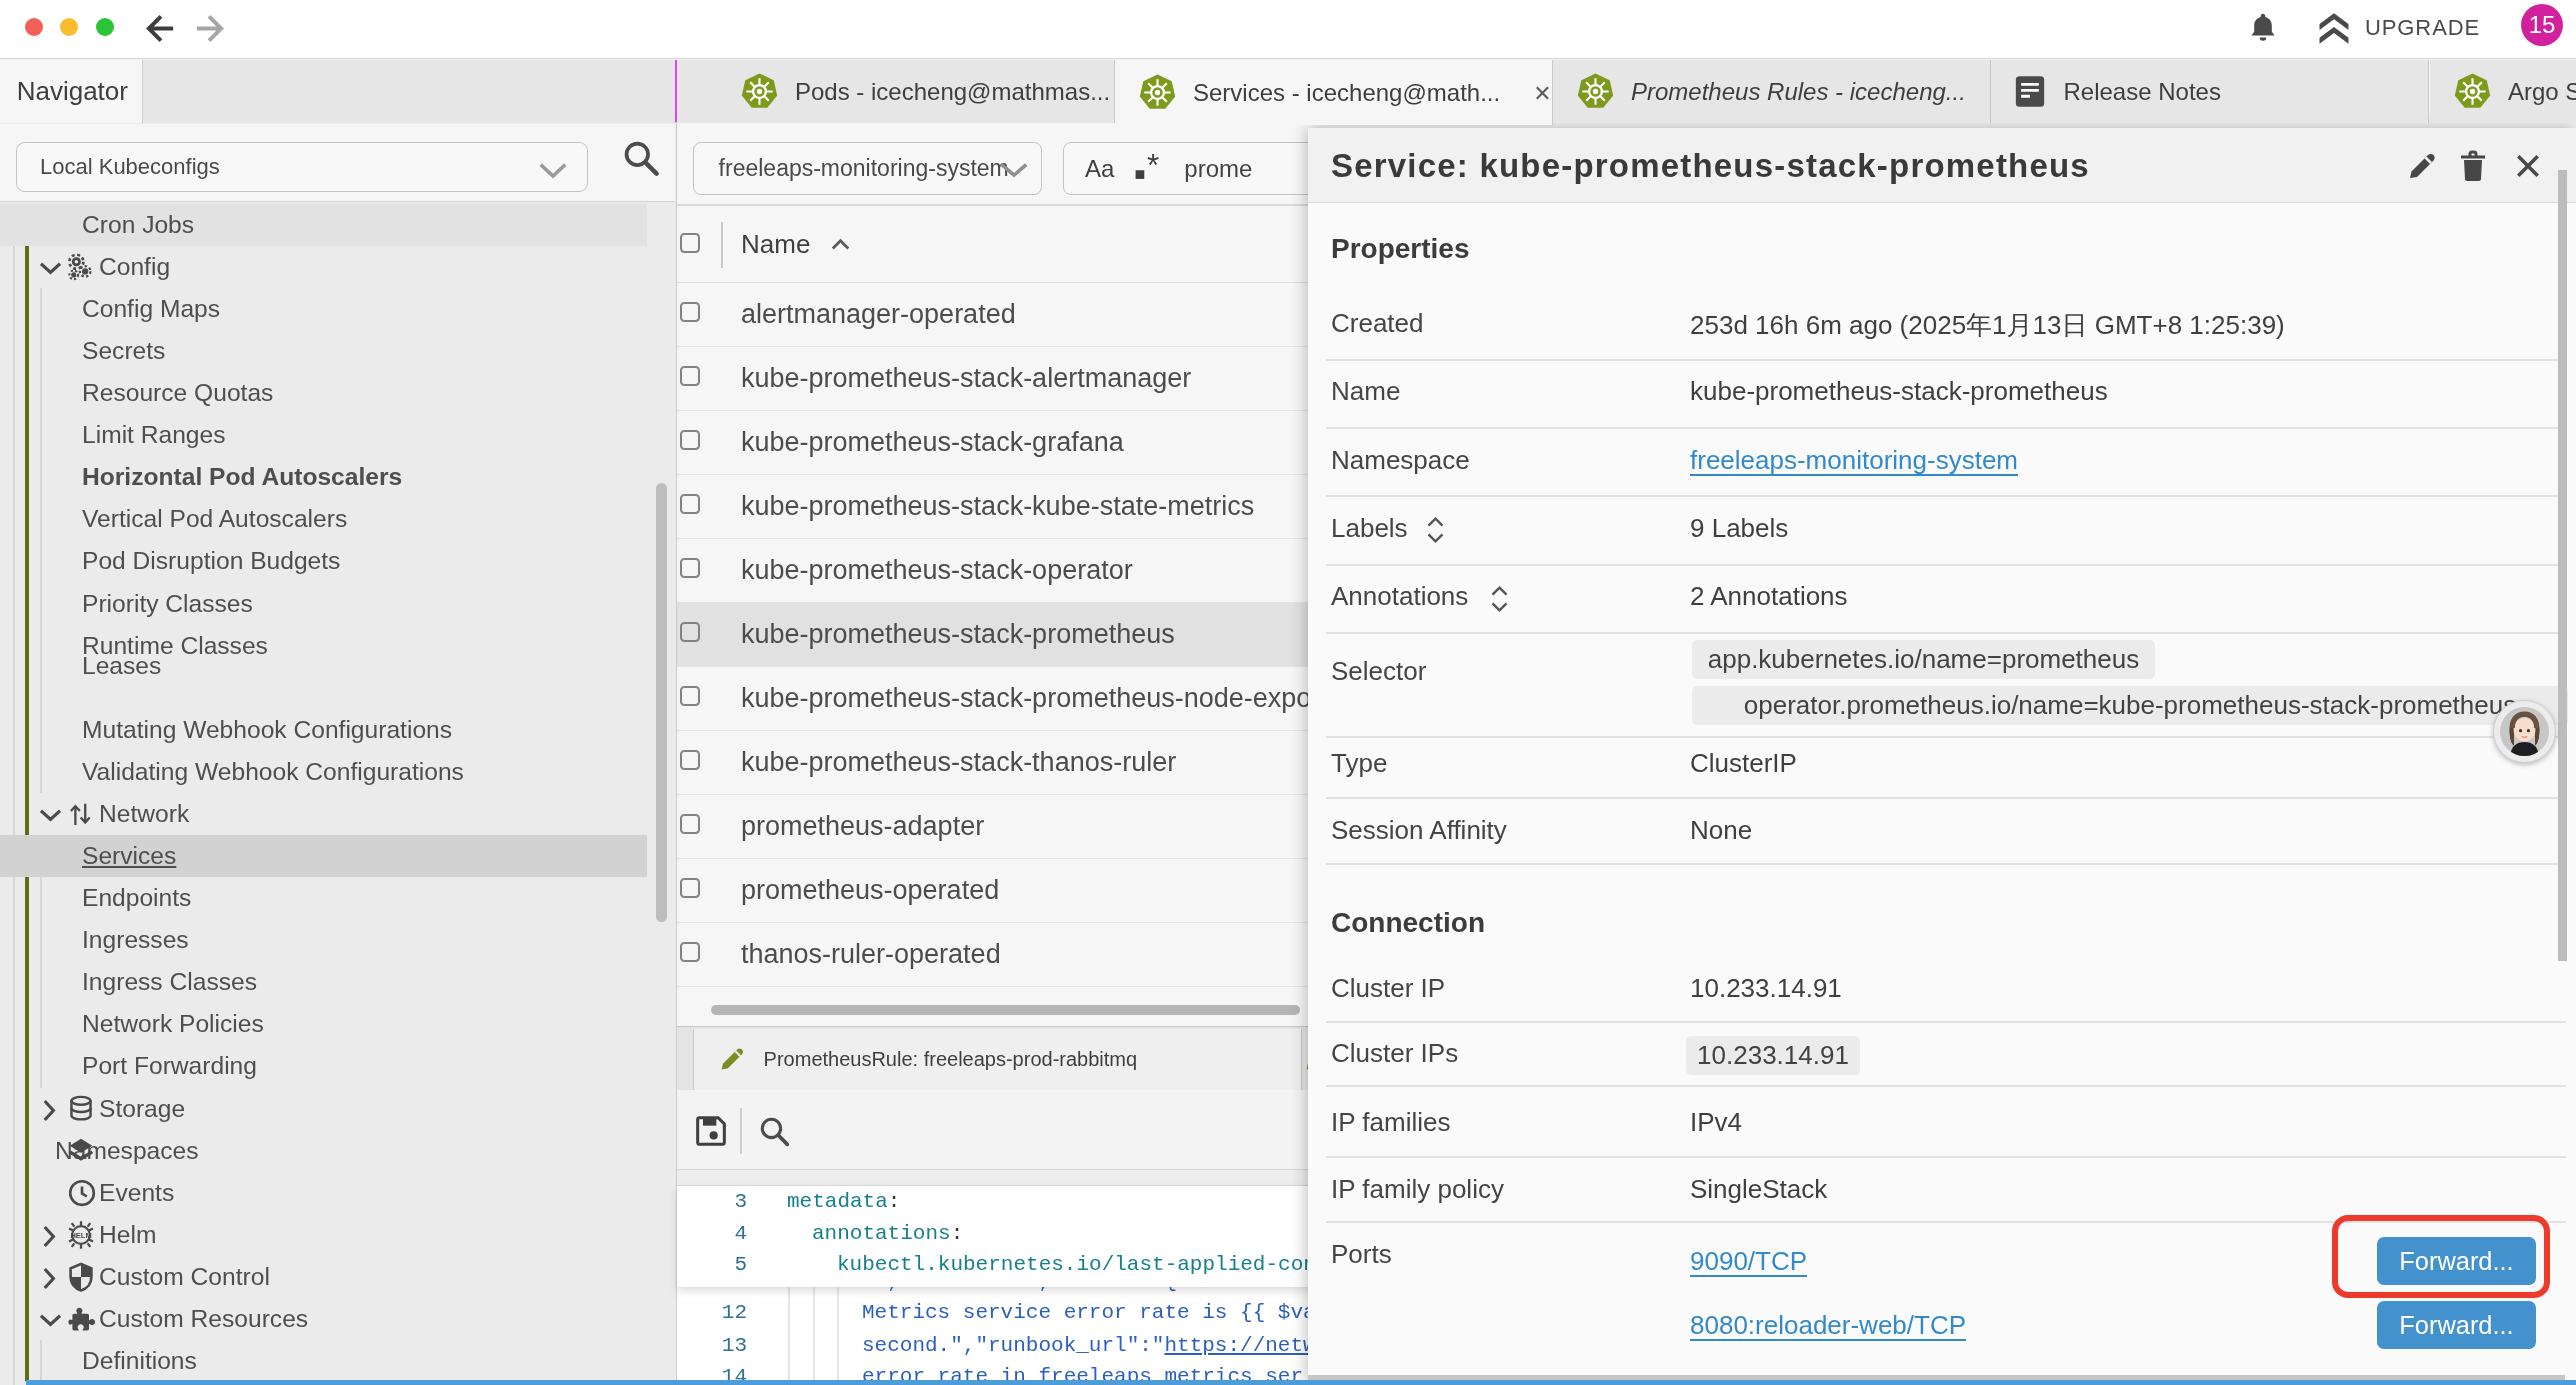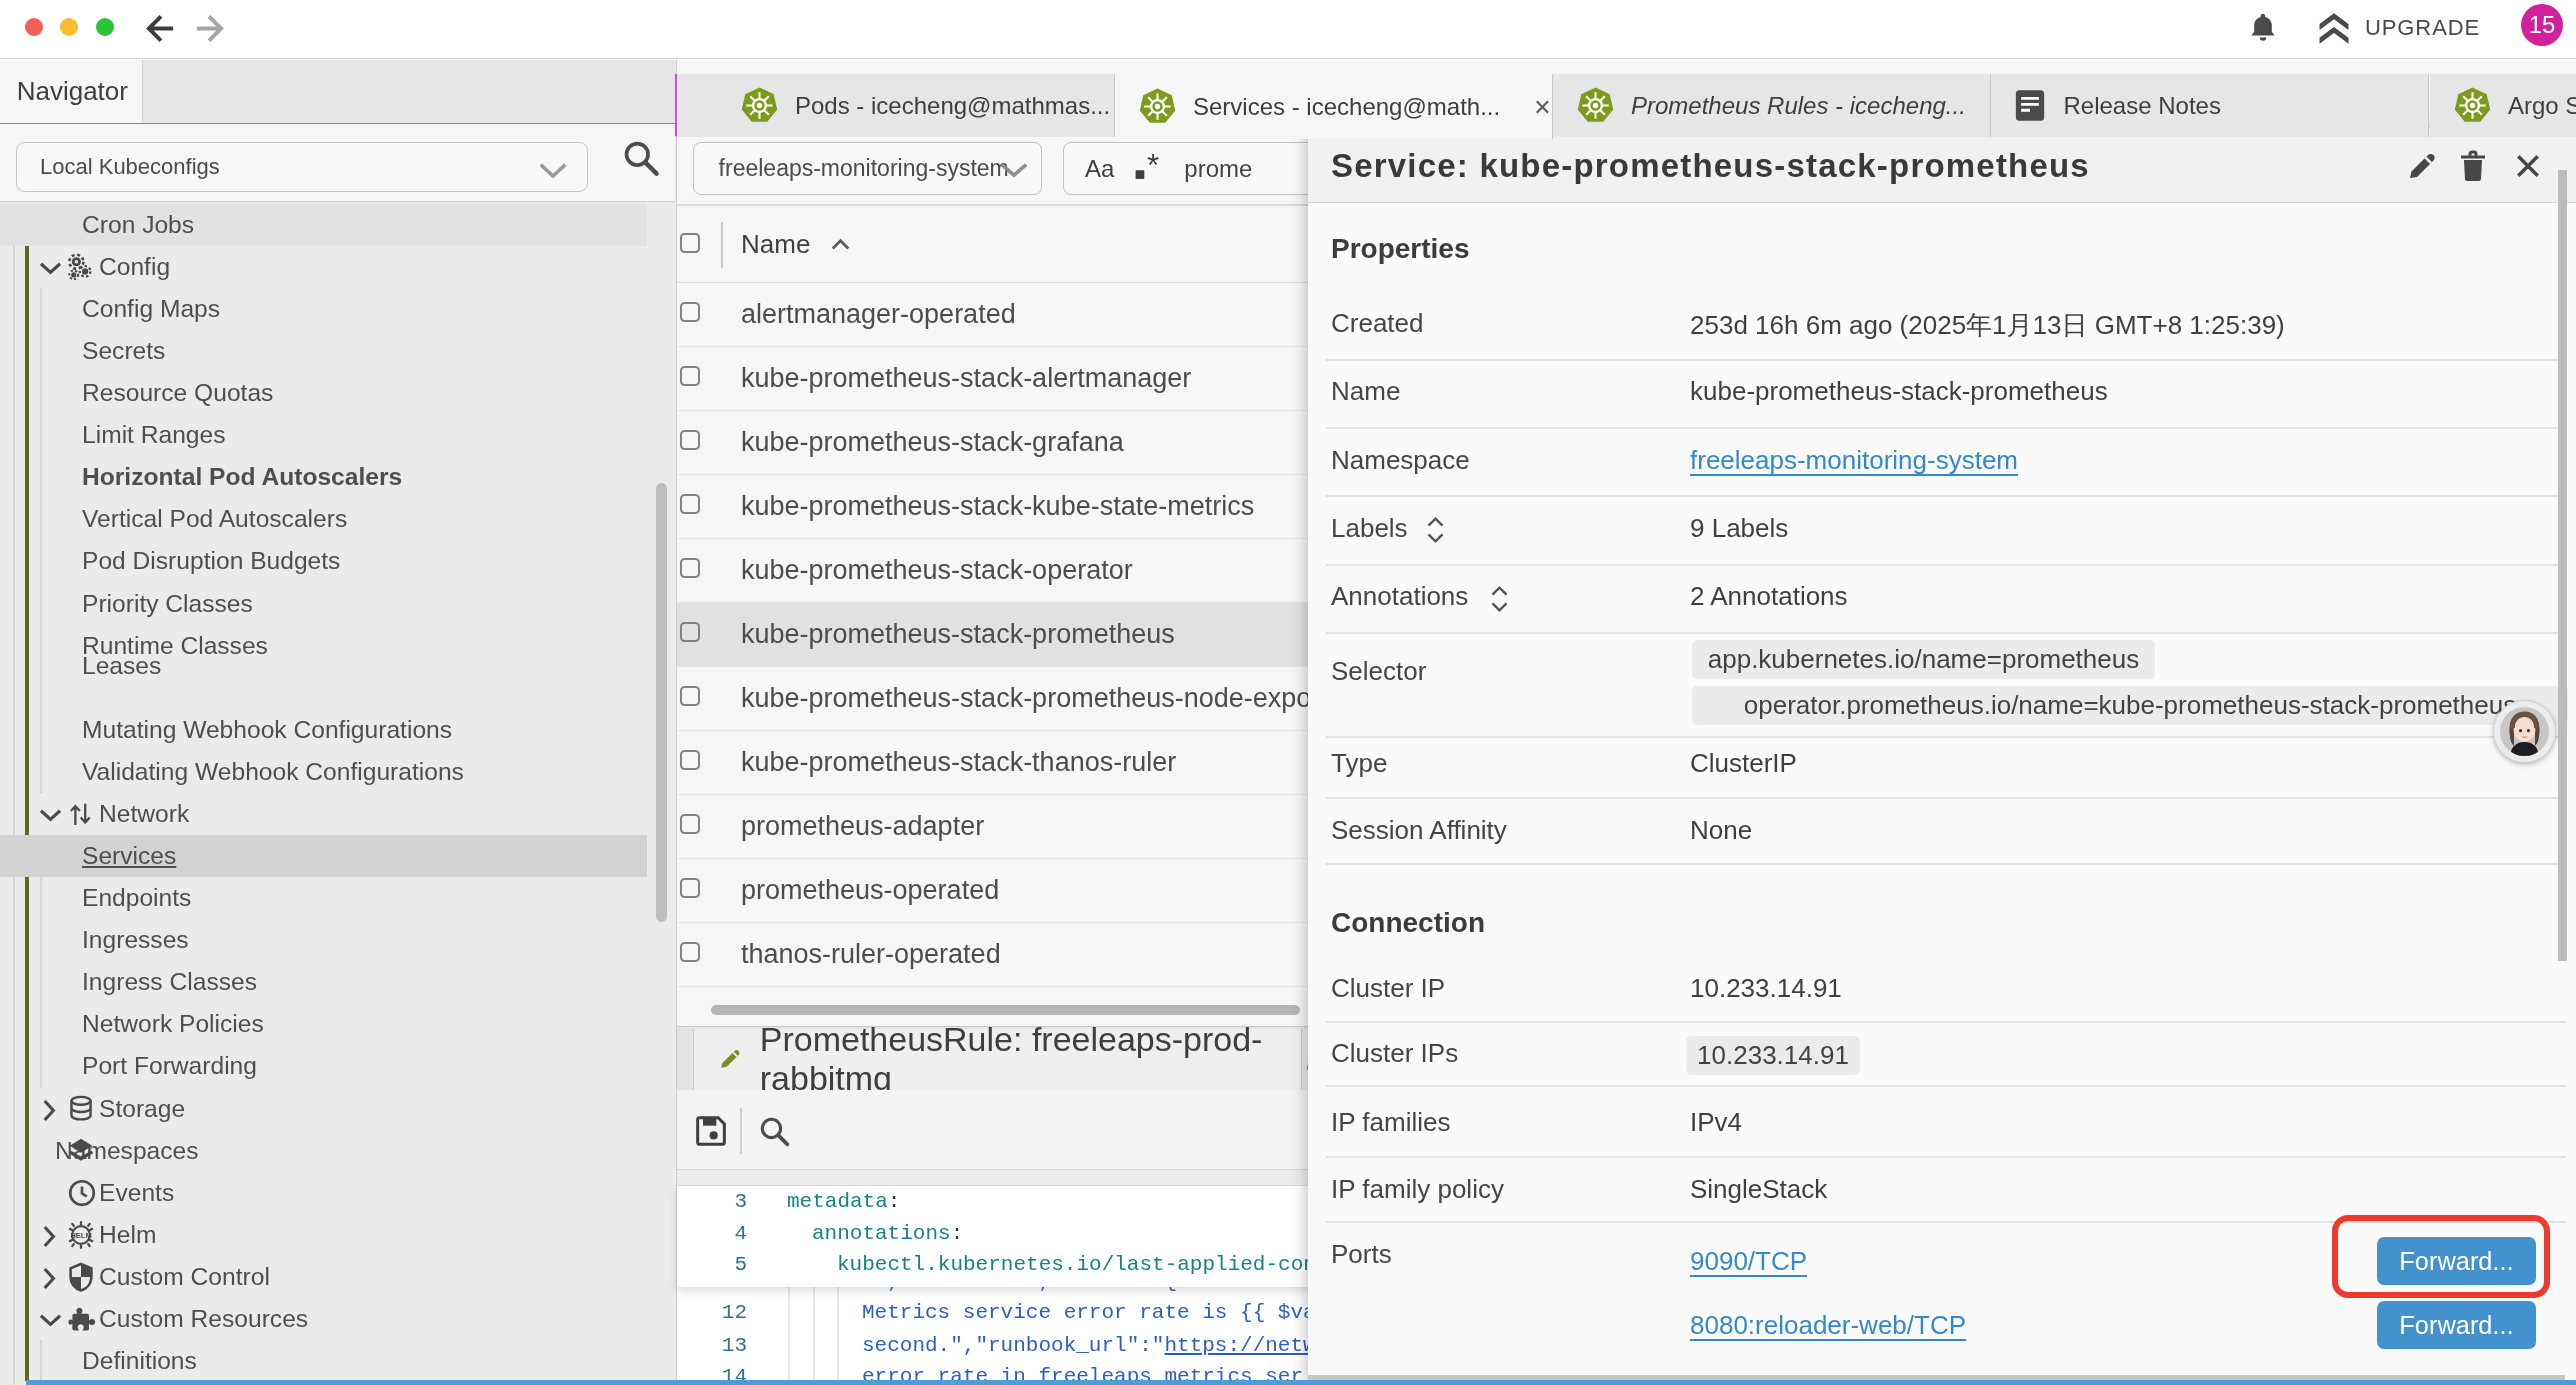--- a/index.html
+++ b/index.html
@@ -6,21 +6,21 @@
   html,body { width:2576px; height:1385px; overflow:hidden; background:#f6f6f6; }
   body { font-family:"Liberation Sans", sans-serif; color:#454545; }
   #app { position:relative; width:2576px; height:1385px; }
   .abs { position:absolute; }
 
   
   #titlebar { left:0; top:0; width:2576px; height:59px; background:#ffffff; border-bottom:1.8px solid #d4d4d4; }
   .tl { position:absolute; top:17.5px; width:18.4px; height:18.4px; border-radius:50%; }
 
   
-  #tabstrip { z-index:5; left:0; top:60px; width:2392px; height:63px; background:#d946ef; border-bottom:1.8px solid #c6c6c6;margin-top:14px; }
+  #tabstrip { z-index:5; left:0; top:60px; width:2392px; height:63px; background:#d946ef; border-bottom:1.8px solid #c6c6c6; }
   .tab { position:absolute; top:0; height:63px; background:#e6e6e6; border-right:1.8px solid #c8c8c8; display:flex; align-items:center; font-size:24px; color:#3e3e3e; white-space:nowrap; overflow:hidden; }
   .tab.active { background:#f6f6f6; height:65px; }
   .tab .k8s { margin:0 16px 0 0; flex:0 0 auto; }
 
   
   #sidebar { left:0; top:60px; width:677px; height:1325px; background:#ebebeb; border-right:1.8px solid #cccccc; }
   #nav-head { z-index:6; left:0; top:60px; width:675px; height:63px; background:#e6e6e6; }
   #nav-tab { left:0; top:0px; width:143px; height:63px; background:#f6f6f6; border-right:1.8px solid #d0d0d0; display:flex; align-items:center; }
   #nav-tab span { font-size:26px; color:#3e3e3e; margin-left:16.7px; }
   #side-sub { z-index:6; left:0; top:124px; width:675px; height:78px; background:#f6f6f6; border-bottom:1.8px solid #d2d2d2; }
@@ -35,21 +35,21 @@
   #main { left:677px; top:124px; width:1899px; height:902px; background:#f6f6f6; }
   .selbox { position:absolute; height:53px; border:1.8px solid #c3c3c3; border-radius:8px; background:#f8f8f8; display:flex; align-items:center; font-size:24px; color:#4a4a4a; }
   #tablehead { position:absolute; left:0; top:82px; width:1899px; height:77px; border-bottom:1.8px solid #dcdcdc; }
   .row { position:absolute; left:0; width:1899px; height:64px; border-bottom:1.8px solid #e4e4e4; display:flex; align-items:center; font-size:27px; color:#4c4c4c; }
   .row.sel { background:#e1e1e1; }
   .cb { position:absolute; left:2.6px; width:20px; height:20px; border:2.2px solid #828282; border-radius:4.4px; }
   .rowtxt { margin-left:64px; }
 
   
   #dock { left:677px; top:1026px; width:1899px; height:359px; background:#e4e4e4; border-top:1.8px solid #c9c9c9; }
-  #docktab { position:absolute; left:16px; top:1.8px; width:609px; height:61px; background:#efefef; border-left:1.8px solid #c9c9c9; border-right:1.8px solid #c9c9c9; display:flex; align-items:center; font-size:34px; color:#3e3e3e; }
+  #docktab { position:absolute; left:16px; top:1.8px; width:609px; height:61px; background:#efefef; border-left:1.8px solid #c9c9c9; border-right:1.8px solid #c9c9c9; display:flex; align-items:center; font-size:20px; color:#3e3e3e; }
   #docktab2 { position:absolute; left:627px; top:1.8px; width:789px; height:61px; background:#e9e9e9; display:flex; align-items:center; }
   #docktools { position:absolute; left:0; top:63px; width:1899px; height:80px; background:#f3f3f3; border-bottom:1.8px solid #d8d8d8; }
   #editor { position:absolute; left:0; top:159px; width:1899px; height:201px; background:#ffffff; font-family:"Liberation Mono", monospace; font-size:21px; }
   .cl { position:absolute; height:32px; line-height:32px; white-space:pre; }
   .lnum { position:absolute; width:70px; text-align:right; color:#31708f; height:32px; line-height:32px; }
   .tealk { color:#16818b; } .punc { color:#333333; } .bluev { color:#2b5fc0; }
 
   #bottomline { z-index:8; left:26px; top:1380px; width:2550px; height:5.3px; background:#4e9ddb; }
 
   

